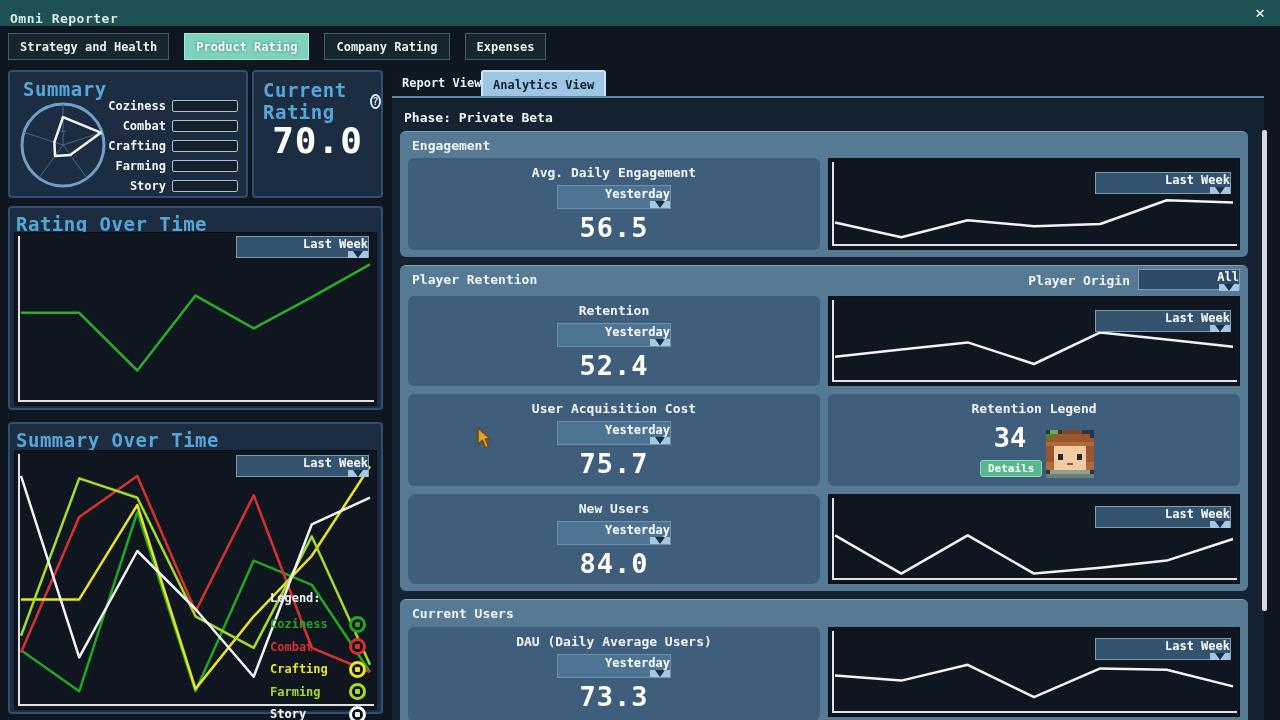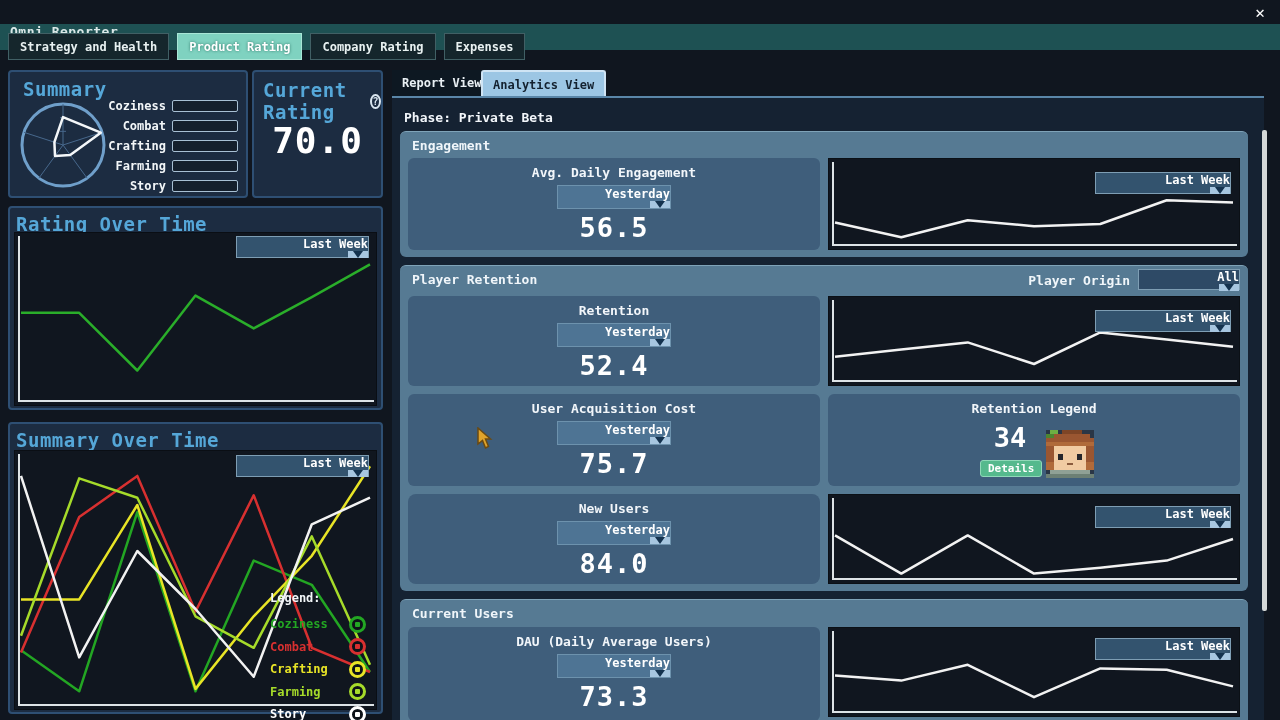--- a/index.html
+++ b/index.html
@@ -1,27 +1,27 @@
 <!DOCTYPE html>
 <html><head>
 <meta charset="utf-8">
 <style>
   html,body{margin:0;padding:0;background:#000;}
   #screen{position:relative;width:1280px;height:720px;overflow:hidden;background:#10161f;
           font-family:"DejaVu Sans Mono",monospace;-webkit-font-smoothing:none;}
 
   
   .titlebar{position:absolute;left:0;top:0;width:1280px;height:26px;background:#1e5153;
-            display:flex;align-items:flex-start;padding:0 10px;box-sizing:border-box;margin-top:24px;}
+            display:flex;align-items:flex-end;padding:0 10px;box-sizing:border-box;}
   .title-text{color:#dbe8e8;font-size:13px;font-weight:bold;letter-spacing:.5px;}
   .close-btn{position:absolute;right:10px;top:2px;width:20px;height:20px;color:#fff;
              font-size:16px;font-weight:bold;display:flex;align-items:center;justify-content:center;}
 
   
-  .main-tabs{position:absolute;left:8px;top:33px;display:flex;gap:8px;}
+  .main-tabs{position:absolute;left:8px;top:33px;display:flex;gap:15px;}
   .mtab{height:27px;display:flex;align-items:center;padding:0 11px;font-size:12px;font-weight:bold;
         color:#e8f1f1;background:#15262c;border:1px solid #416065;box-sizing:border-box;}
   .mtab.active{background:#7fd2c0;border-color:#a8e6d6;color:#fff;text-shadow:0 0 3px #2d7365;}
 
   
   .panel{position:absolute;background:#1c2c41;border:2px solid #2e4f73;border-radius:4px;box-sizing:border-box;}
   .panel-title{position:absolute;color:#55a7d8;font-size:19px;font-weight:bold;letter-spacing:.5px;}
   .p-summary{left:8px;top:70px;width:240px;height:128px;}
   .p-rating {left:252px;top:70px;width:131px;height:128px;}
   .p-rot    {left:8px;top:206px;width:375px;height:204px;}

